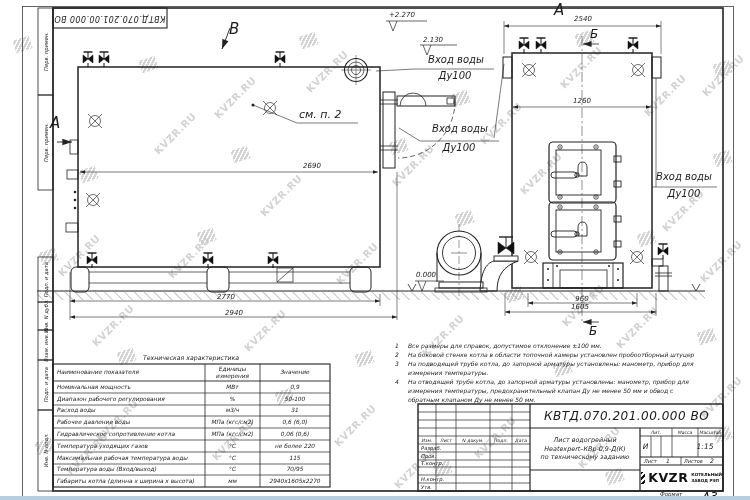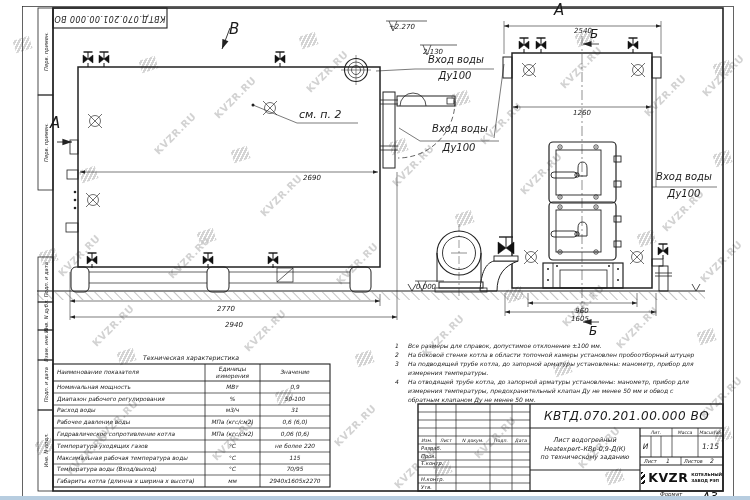--- a/index.html
+++ b/index.html
@@ -1,20 +1,20 @@
 <!DOCTYPE html>
 <html><head>
 <meta charset="utf-8">
 <style>
   html,body{margin:0;padding:0;}
   body{width:750px;height:500px;background:#ffffff;position:relative;overflow:hidden;
        font-family:"DejaVu Sans",sans-serif;color:#1a1a1a;}
   .t{position:absolute;font-style:italic;white-space:nowrap;color:#1a1a1a;z-index:2;}
   .tc{transform:translateX(-50%);}
-  .dim{font-size:7px;margin-top:12px;}
+  .dim{font-size:7px;}
   .viewlbl{font-size:15px;}
   .seclbl{font-size:12px;}
   .pipe{font-size:10px;}
   .wm{position:absolute;color:#c7c7c7;font-size:10px;letter-spacing:.6px;
       transform:rotate(-45deg);z-index:0;opacity:.8;white-space:nowrap;font-weight:bold;}
   .wmlogo{position:absolute;width:17px;height:13px;z-index:0;opacity:.8;
       background:repeating-linear-gradient(135deg,transparent 0,transparent 1.4px,#c9c9c9 1.4px,#c9c9c9 3.6px);
       transform:rotate(-18deg);}
   .vbox{position:absolute;display:flex;align-items:center;justify-content:center;z-index:2;}
   .vbox span{writing-mode:vertical-rl;transform:rotate(180deg);font-size:5.2px;font-style:italic;white-space:nowrap;}
@@ -514,21 +514,21 @@
 <div class="tb cellc smalllbl" style="left:512px;top:437px;width:18px;height:7px">Дата</div>
 <span class="t rowlbl" style="left:421px;top:445px">Разраб.</span>
 <span class="t rowlbl" style="left:421px;top:453px">Пров.</span>
 <span class="t rowlbl" style="left:421px;top:460px">Т.контр.</span>
 <span class="t rowlbl" style="left:421px;top:476px">Н.контр.</span>
 <span class="t rowlbl" style="left:421px;top:484px">Утв.</span>
 <div class="tb cellc smalllbl" style="left:640px;top:429px;width:32px;height:7px">Лит.</div>
 <div class="tb cellc smalllbl" style="left:672px;top:429px;width:26px;height:7px">Масса</div>
 <div class="tb cellc smalllbl" style="left:698px;top:429px;width:25px;height:7px">Масштаб</div>
 <div class="tb cellc" style="left:640px;top:440px;width:11px;height:12px;font-size:7.5px">И</div>
-<div class="tb cellc" style="left:698px;top:440px;width:25px;height:13px;font-size:7.5px">1:15</div>
+<div class="tb cellc" style="left:698px;top:440px;width:14px;height:13px;font-size:7.5px">1:15</div>
 <span class="t" style="left:644px;top:458px;font-size:5px">Лист</span>
 <span class="t" style="left:666px;top:457px;font-size:6px">1</span>
 <span class="t" style="left:684px;top:458px;font-size:5px">Листов</span>
 <span class="t" style="left:710px;top:457px;font-size:6px">2</span>
 <div class="tb logo">
   <div class="logochip"></div>
   <span class="logokvzr">KVZR</span>
   <span class="logotxt">
     <span>КОТЕЛЬНЫЙ</span>
     <span>ЗАВОД РЭП</span>

